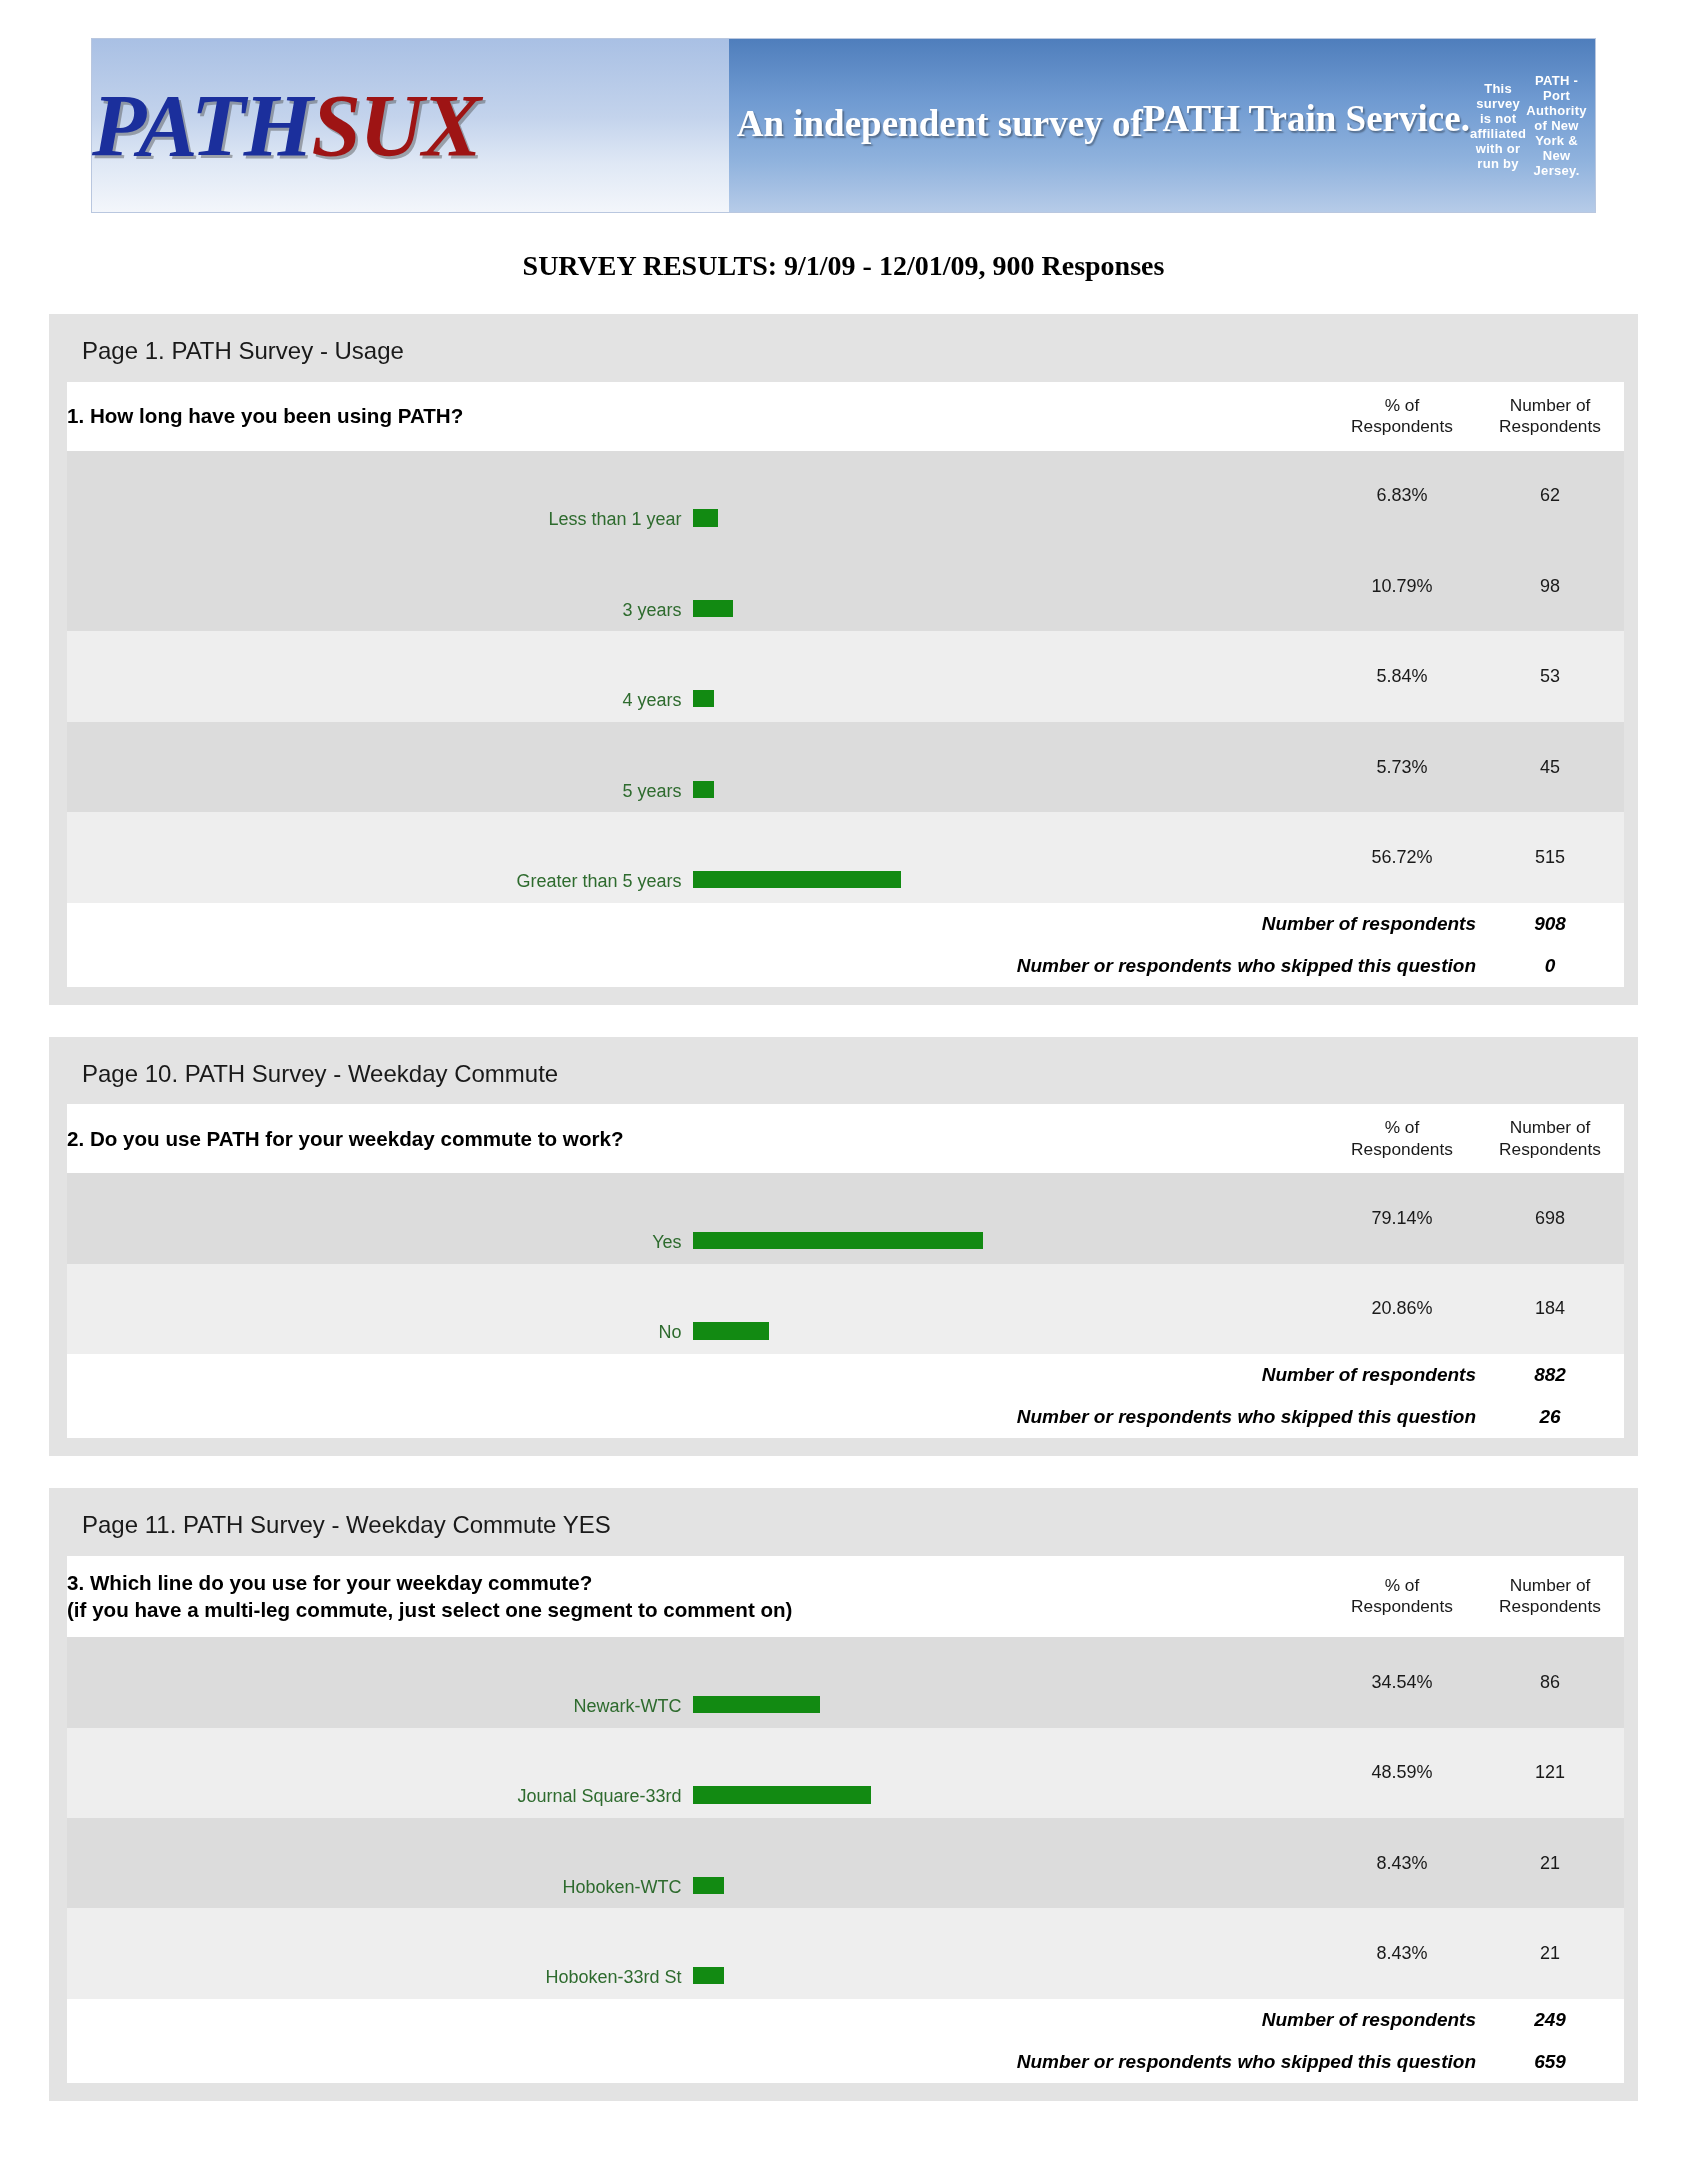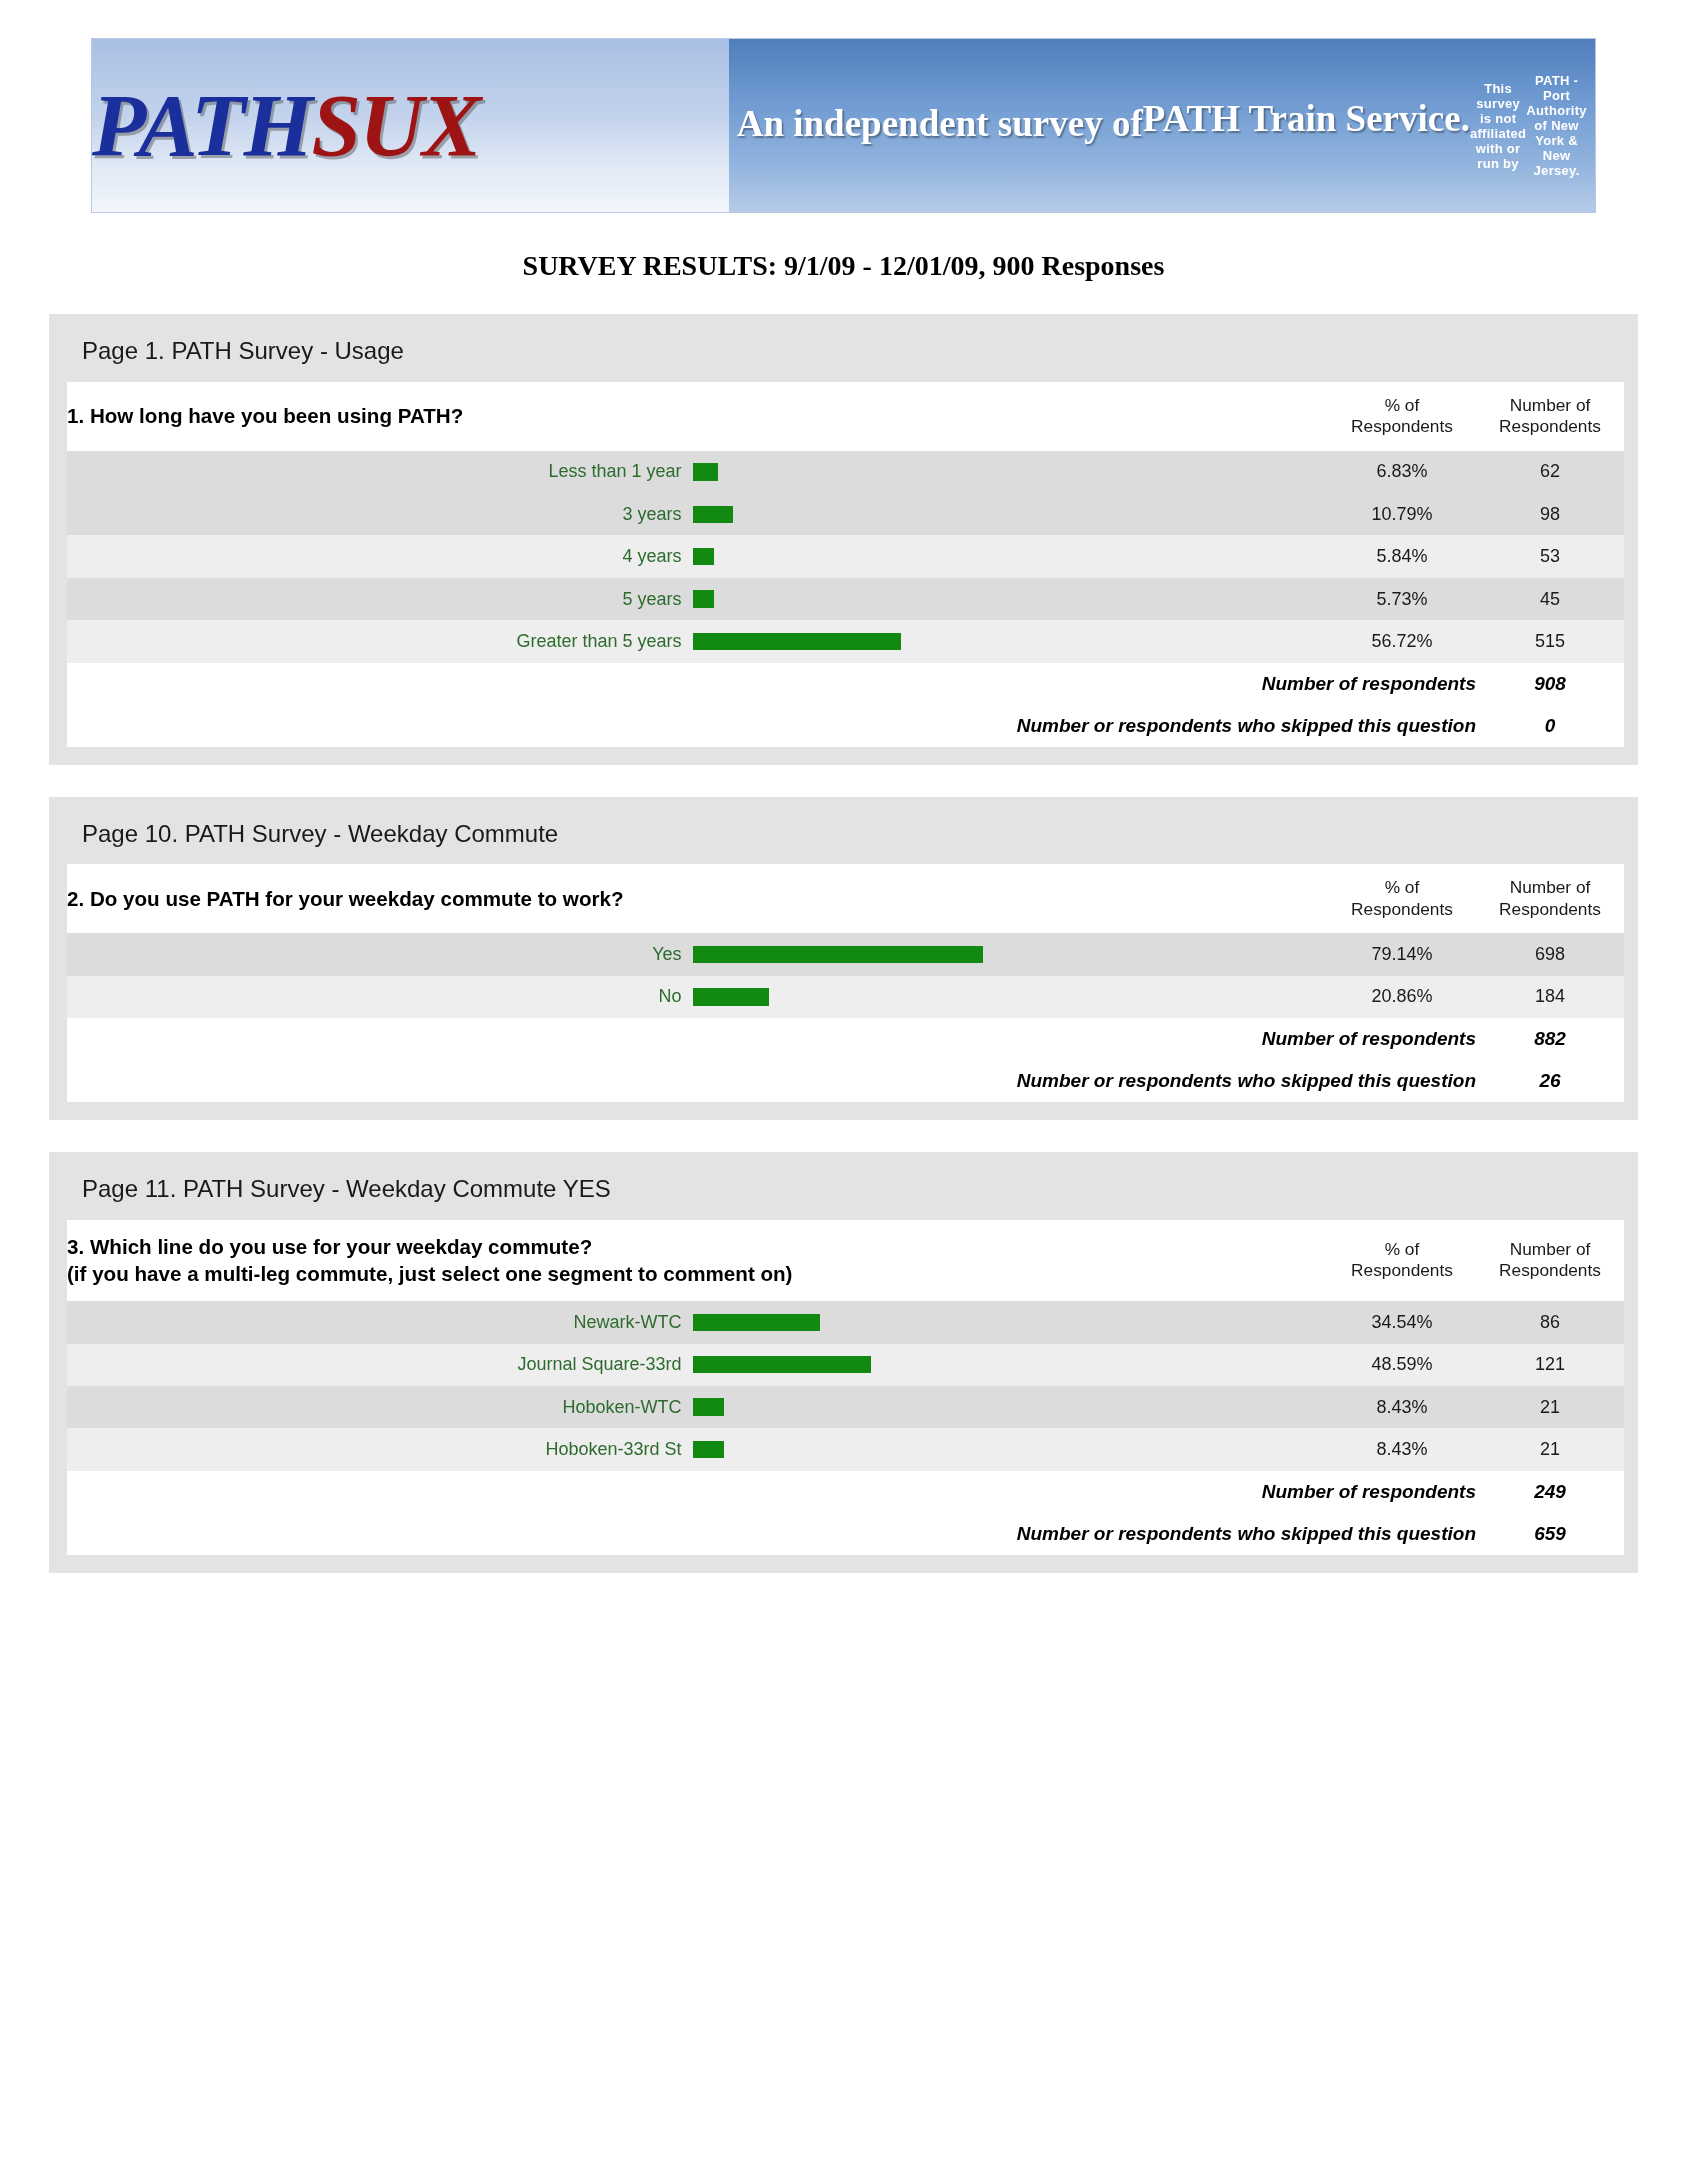--- a/index.html
+++ b/index.html
@@ -144,22 +144,23 @@
     line-height: 1.25;
     color: #1a1a1a;
   }
   .row-a td { background: #dcdcdc; }
   .row-b td { background: #eeeeee; }
   .opt-cell {
     padding: 10.7px 0 10.7px 0;
   }
   .opt-inner {
     display: flex;
-    align-items: center;
+    align-items: flex-start;
     width: 100%;
+    margin-top: 48px;
   }
   .opt-label {
     flex: 0 0 626px;
     text-align: right;
     font-size: 18px;
     color: #2e6b2e;
     padding-right: 11.5px;
     box-sizing: border-box;
     white-space: nowrap;
   }

